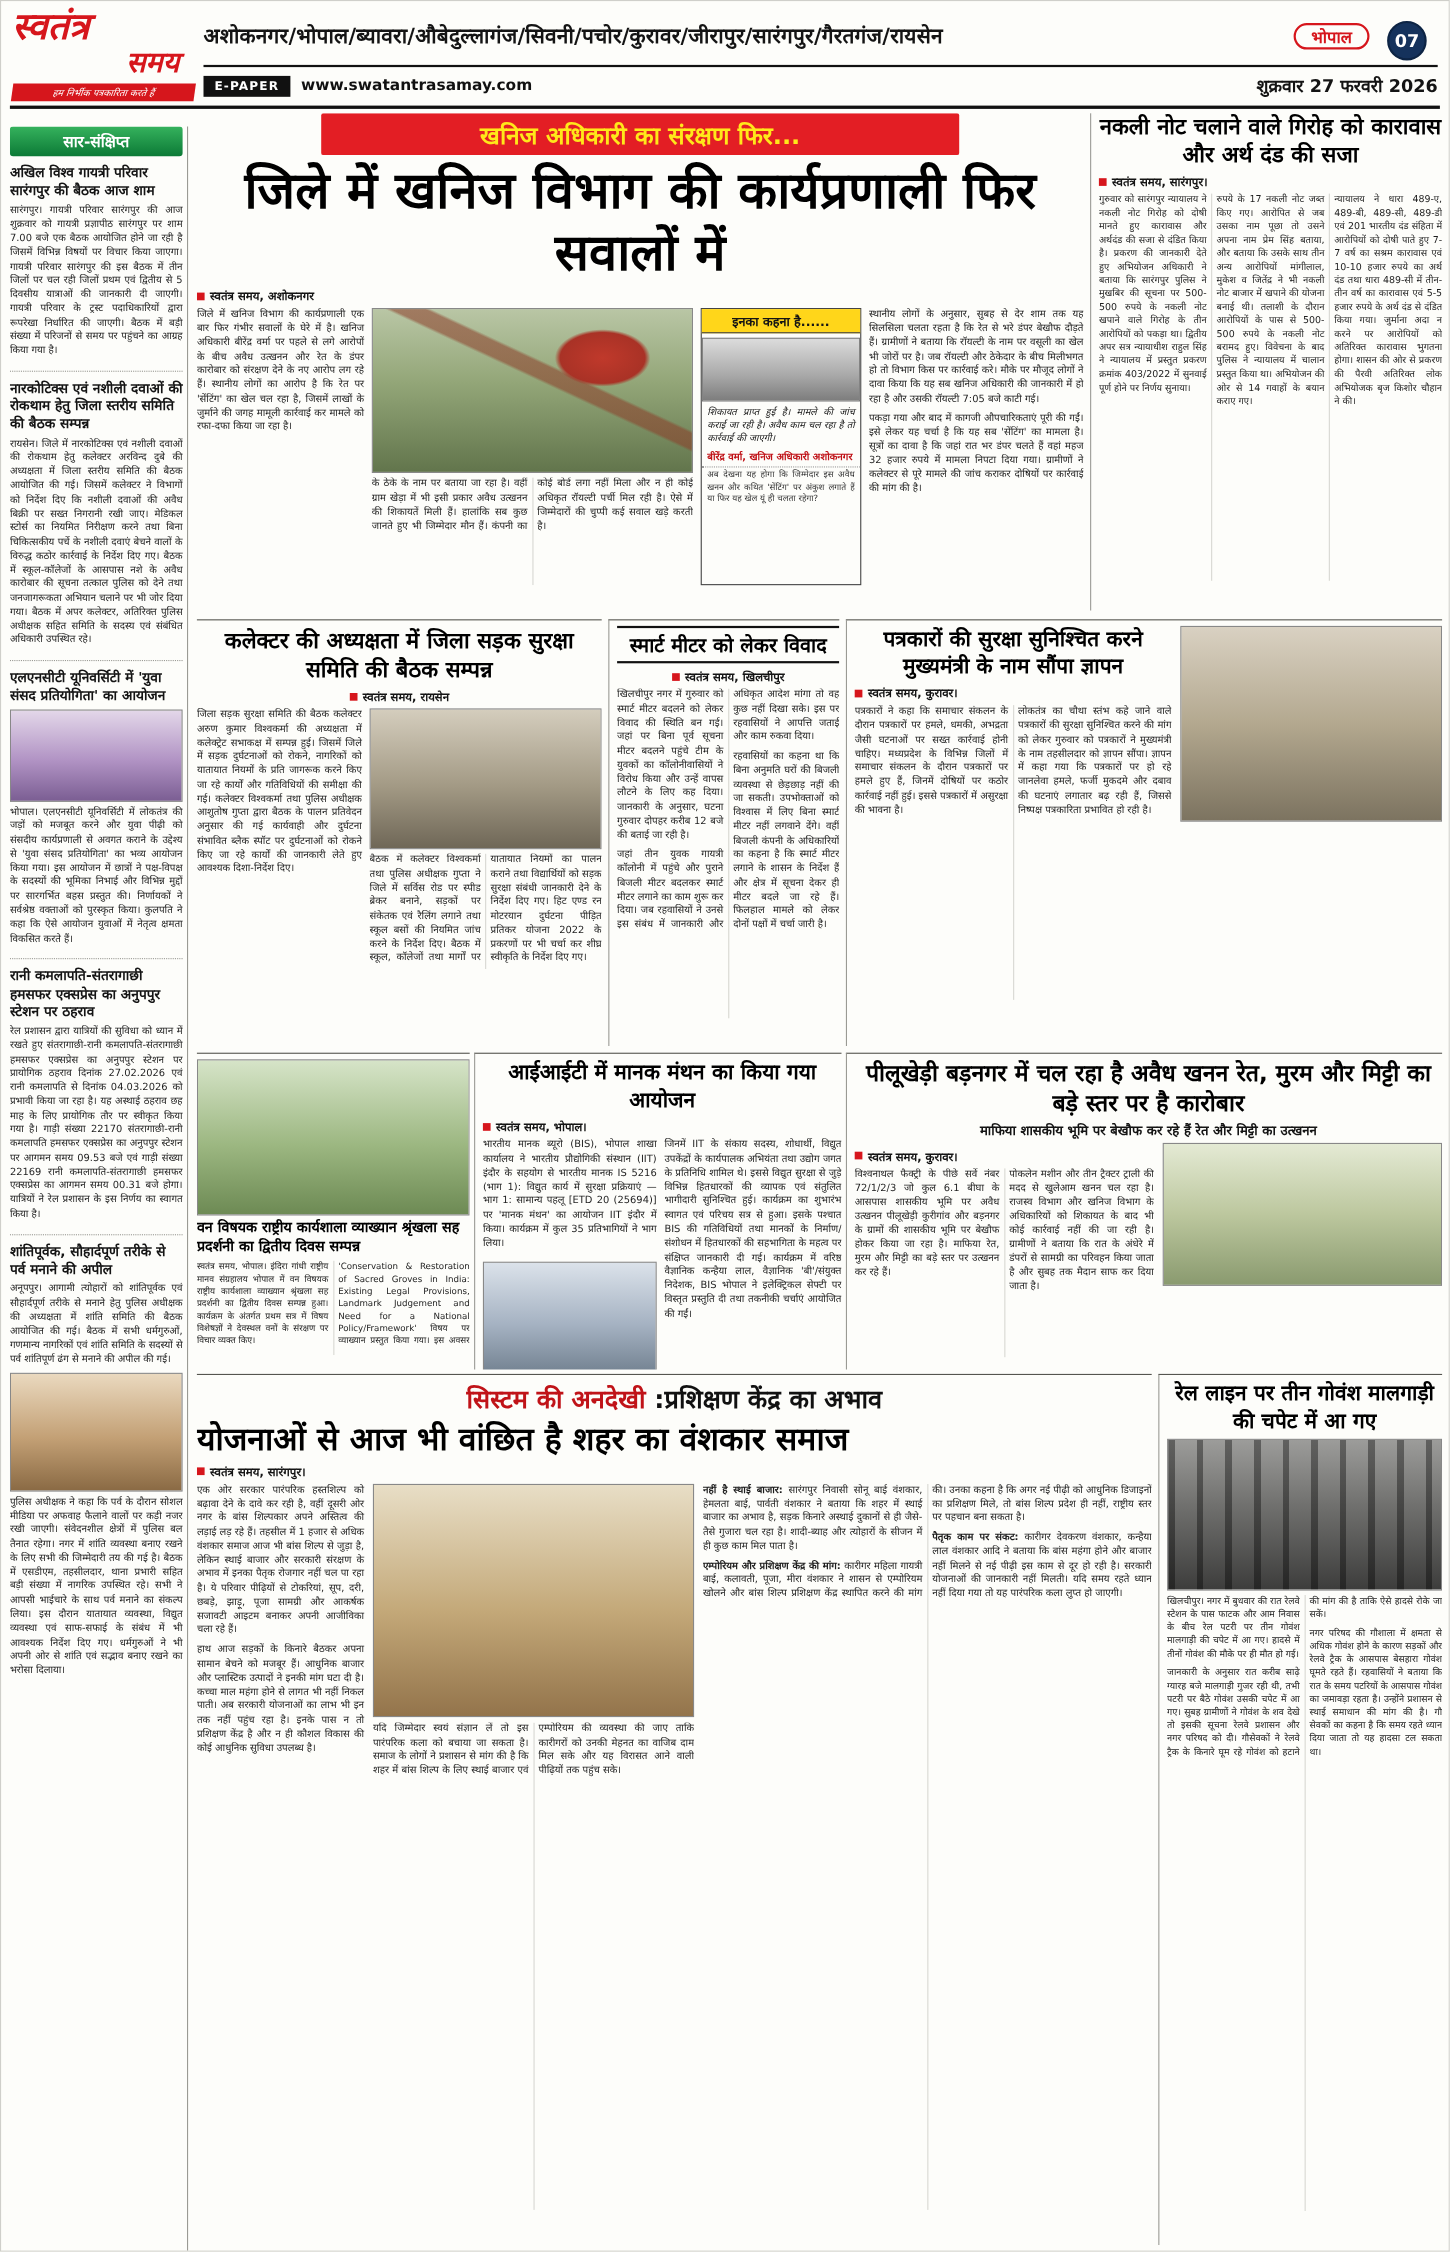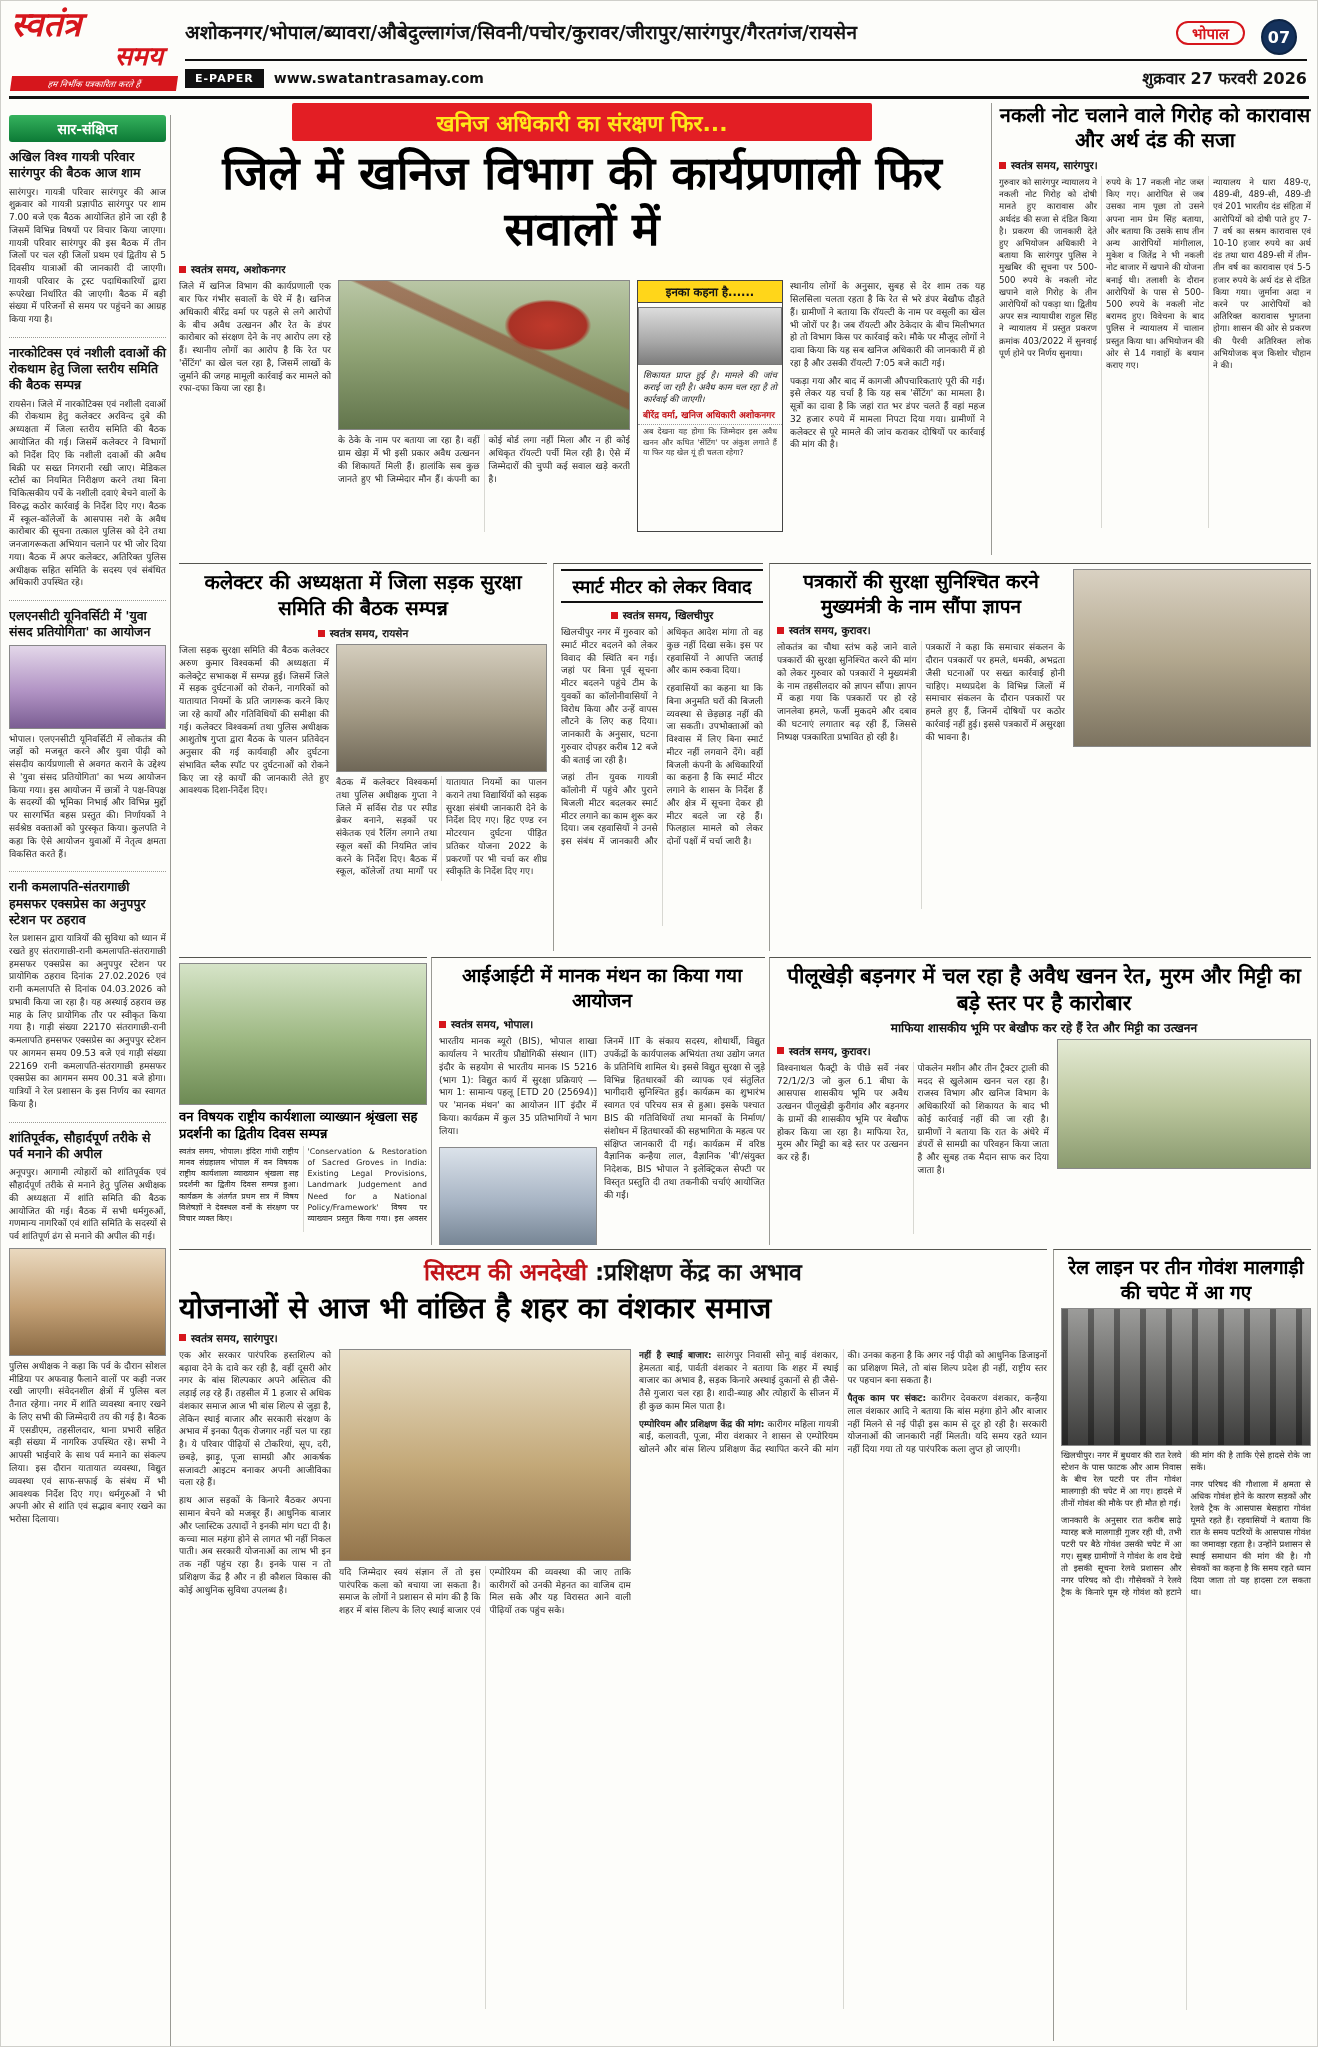--- a/index.html
+++ b/index.html
@@ -258,22 +258,22 @@
 
     <article class="story journal">
       <div class="jo-flex">
         <div class="jo-left">
           <h2 class="hl hl-jo">पत्रकारों की सुरक्षा सुनिश्चित करने मुख्यमंत्री के नाम सौंपा ज्ञापन</h2>
           <div class="byline">
             <span class="bullet"></span>
             <span>स्वतंत्र समय, कुरावर।</span>
           </div>
           <div class="cols2" style="height:268px;overflow:hidden">
+            <p class="bt">पत्रकारों ने कहा कि समाचार संकलन के दौरान पत्रकारों पर हमले, धमकी, अभद्रता जैसी घटनाओं पर सख्त कार्रवाई होनी चाहिए। मध्यप्रदेश के विभिन्न जिलों में समाचार संकलन के दौरान पत्रकारों पर हमले हुए हैं, जिनमें दोषियों पर कठोर कार्रवाई नहीं हुई। इससे पत्रकारों में असुरक्षा की भावना है।</p>
             <p class="bt">लोकतंत्र का चौथा स्तंभ कहे जाने वाले पत्रकारों की सुरक्षा सुनिश्चित करने की मांग को लेकर गुरुवार को पत्रकारों ने मुख्यमंत्री के नाम तहसीलदार को ज्ञापन सौंपा। ज्ञापन में कहा गया कि पत्रकारों पर हो रहे जानलेवा हमले, फर्जी मुकदमे और दबाव की घटनाएं लगातार बढ़ रही हैं, जिससे निष्पक्ष पत्रकारिता प्रभावित हो रही है।</p>
-            <p class="bt">पत्रकारों ने कहा कि समाचार संकलन के दौरान पत्रकारों पर हमले, धमकी, अभद्रता जैसी घटनाओं पर सख्त कार्रवाई होनी चाहिए। मध्यप्रदेश के विभिन्न जिलों में समाचार संकलन के दौरान पत्रकारों पर हमले हुए हैं, जिनमें दोषियों पर कठोर कार्रवाई नहीं हुई। इससे पत्रकारों में असुरक्षा की भावना है।</p>
           </div>
         </div>
         <div class="jo-right">
           <div class="ph ph-journal"></div>
           <p class="bt">ज्ञापन के माध्यम से पत्रकार सुरक्षा कानून लागू करने, पत्रकारों पर दर्ज फर्जी मुकदमे वापस लेने तथा पीड़ित पत्रकारों को आर्थिक सहायता एवं स्थानीय प्रशासन द्वारा सुरक्षा सुनिश्चित करने की मांग की गई। इस अवसर पर बड़ी संख्या में क्षेत्र के पत्रकार उपस्थित रहे।</p>
         </div>
       </div>
     </article>
 
     <article class="story forest">

